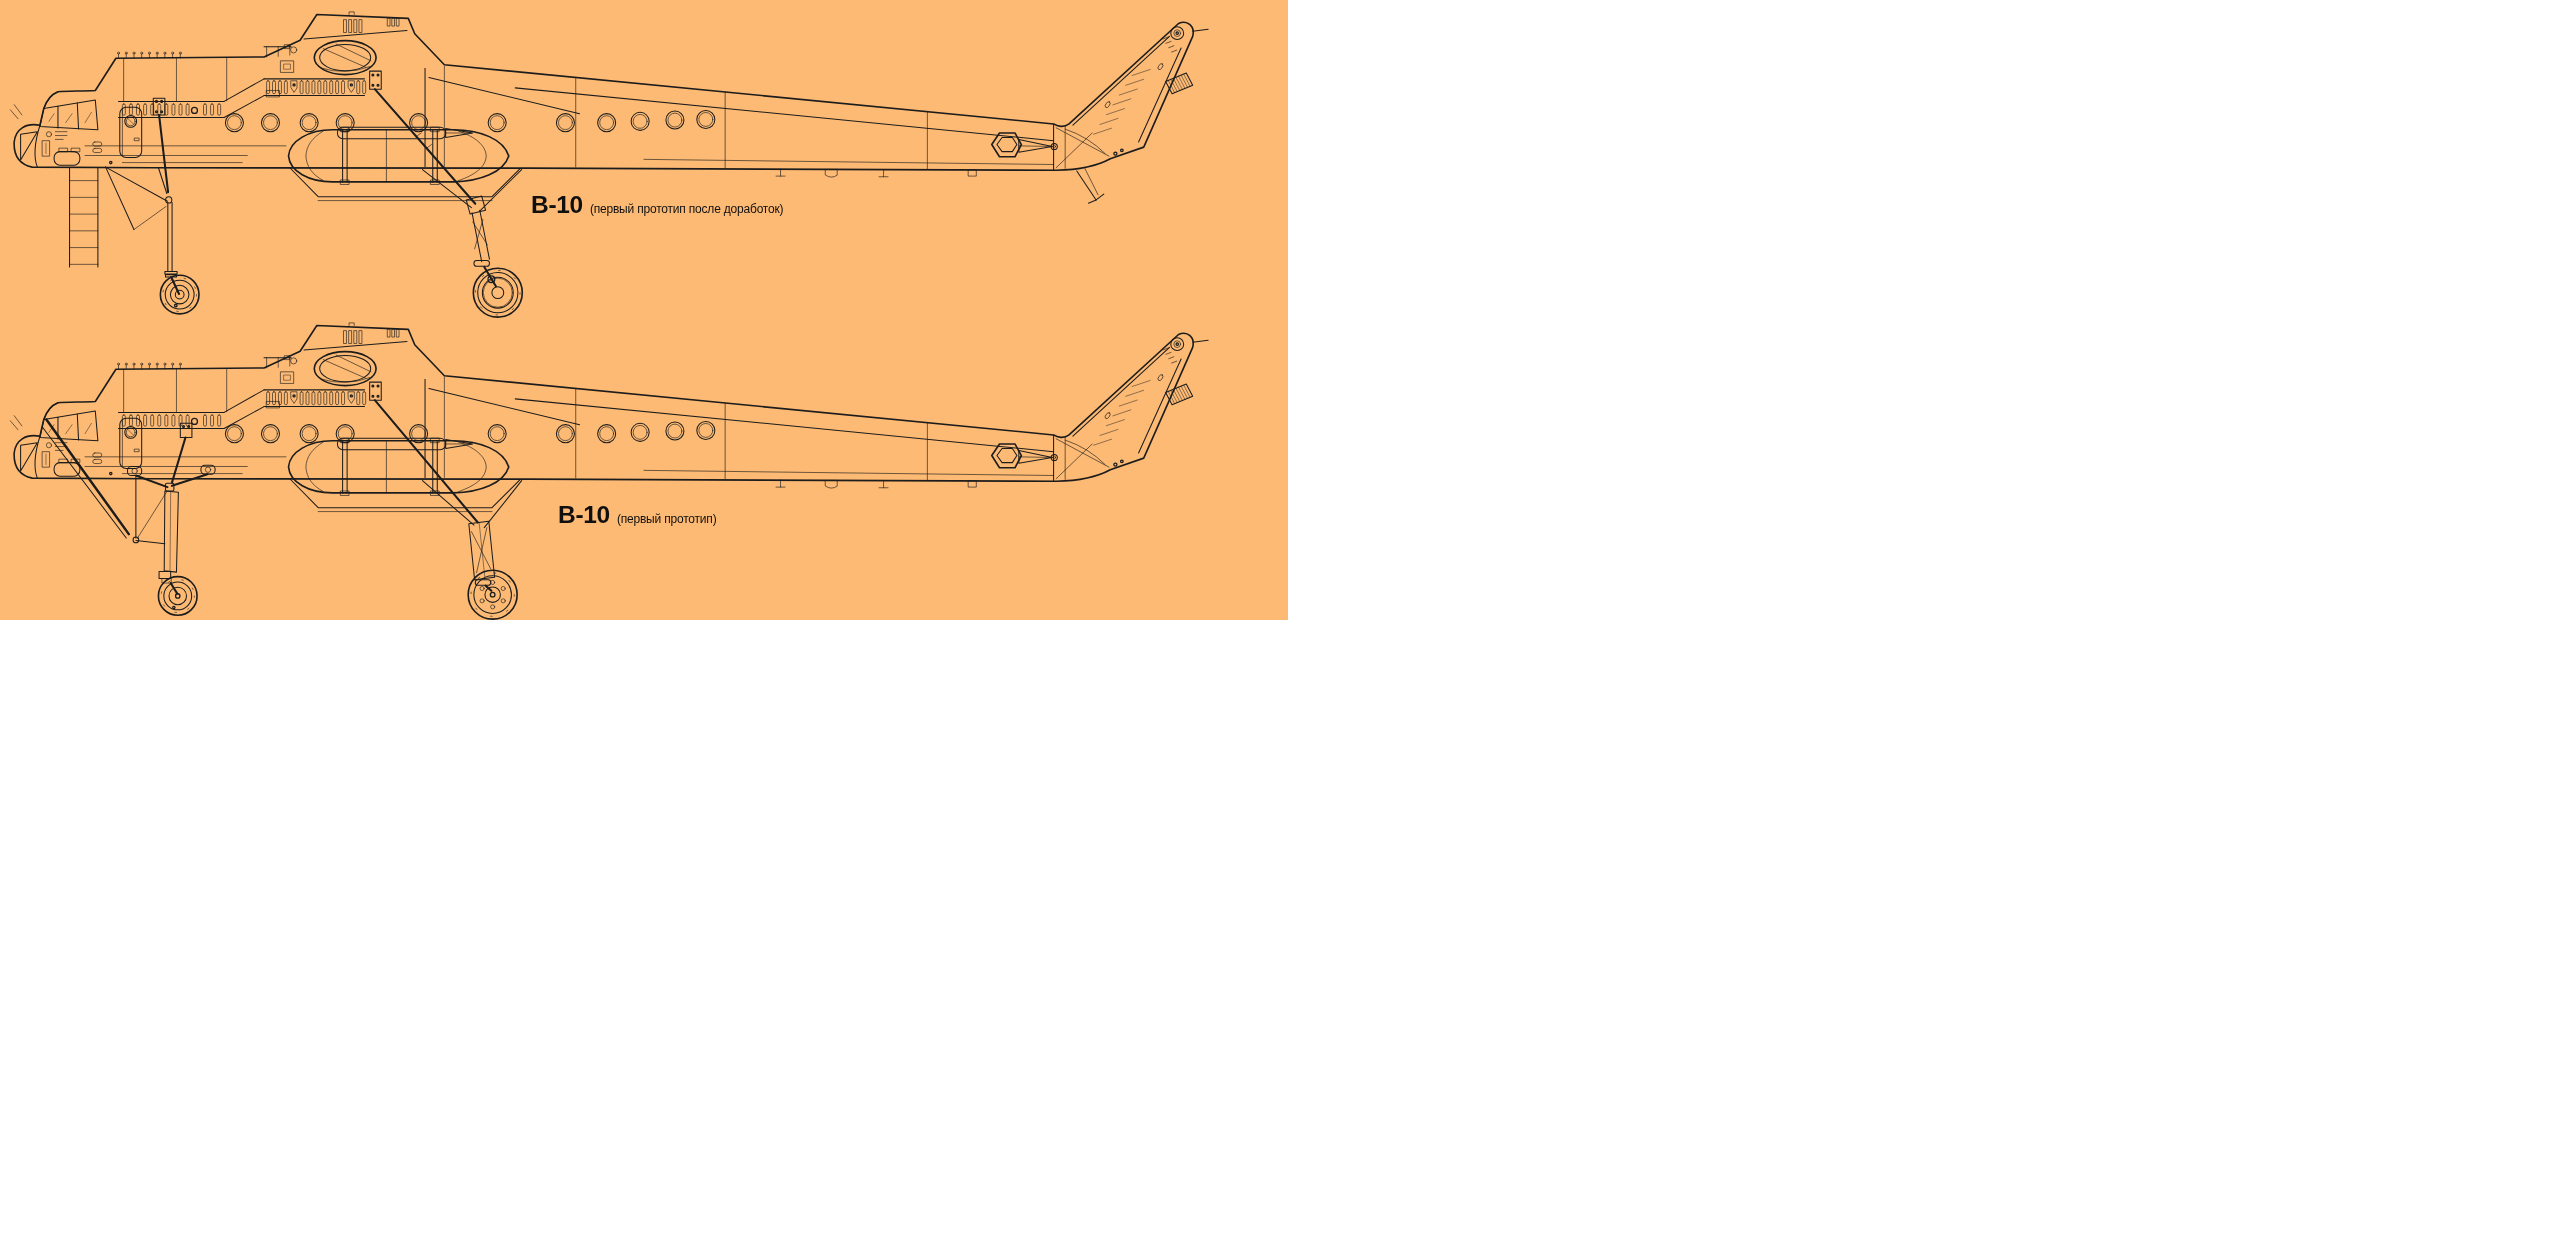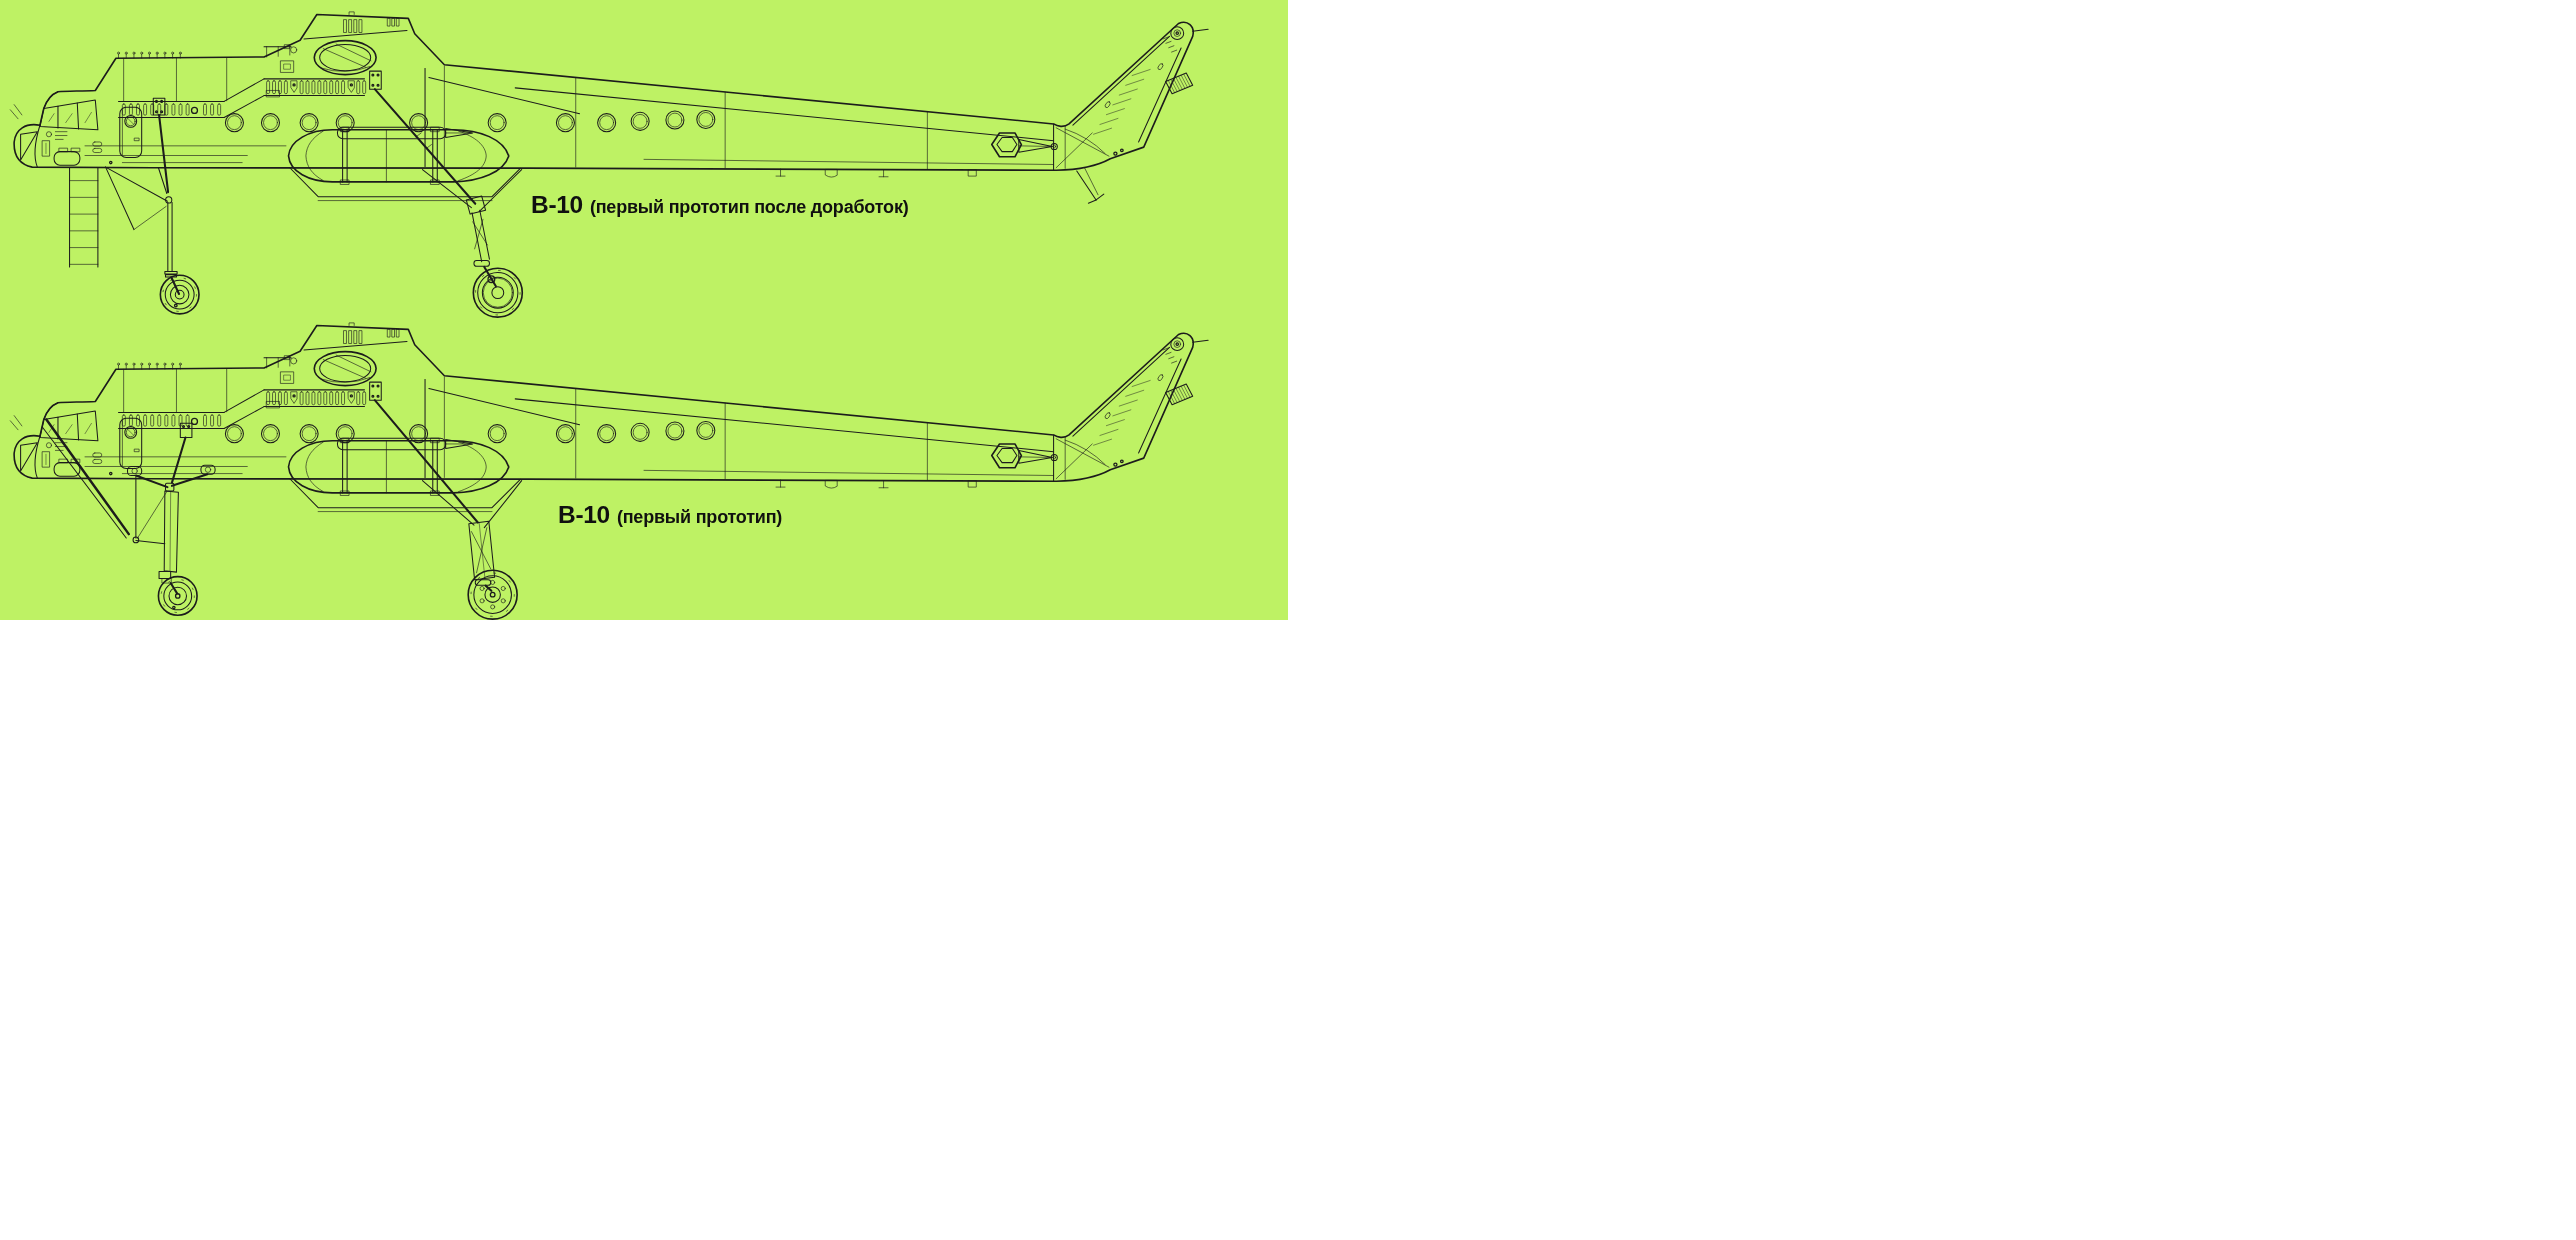--- a/index.html
+++ b/index.html
@@ -3,35 +3,35 @@
 <meta charset="utf-8">
 <style>
   html,body{margin:0;padding:0;}
   body{
     width:1288px;height:620px;
     background:#ffffff;
     font-family:"Liberation Sans",sans-serif;
     overflow:hidden;
     position:relative;
   }
-  .sheet{position:absolute;inset:0;background:#bef264;}
+  .sheet{position:absolute;inset:0;background:#fdba74;}
   svg.fig{position:absolute;left:0;width:1288px;height:311px;overflow:visible;display:block;}
   #fig1{top:0;}
   #fig2{top:311px;}
   .caption{
     position:absolute;
     display:flex;align-items:baseline;gap:7px;
     white-space:nowrap;
     color:#101010;
   }
   .caption .desig{
     font-size:24.5px;font-weight:700;letter-spacing:-0.3px;
   }
   .caption .note{
-    font-size:18px;font-weight:700;letter-spacing:-0.2px;
+    font-size:12px;font-weight:400;letter-spacing:-0.2px;
   }
   #cap1{left:531px;top:191px;}
   #cap2{left:558px;top:501px;}
   
   .hull{stroke-width:1.25;}
   .w16{stroke-width:1.6;}
   .md{stroke-width:.8;}
   .fine{stroke-width:.5;}
   .hair{stroke-width:.38;}
   g[data-name] path, g[data-name] line, g[data-name] circle, g[data-name] ellipse, g[data-name] rect, g[data-name] polygon, g[data-name] polyline{

